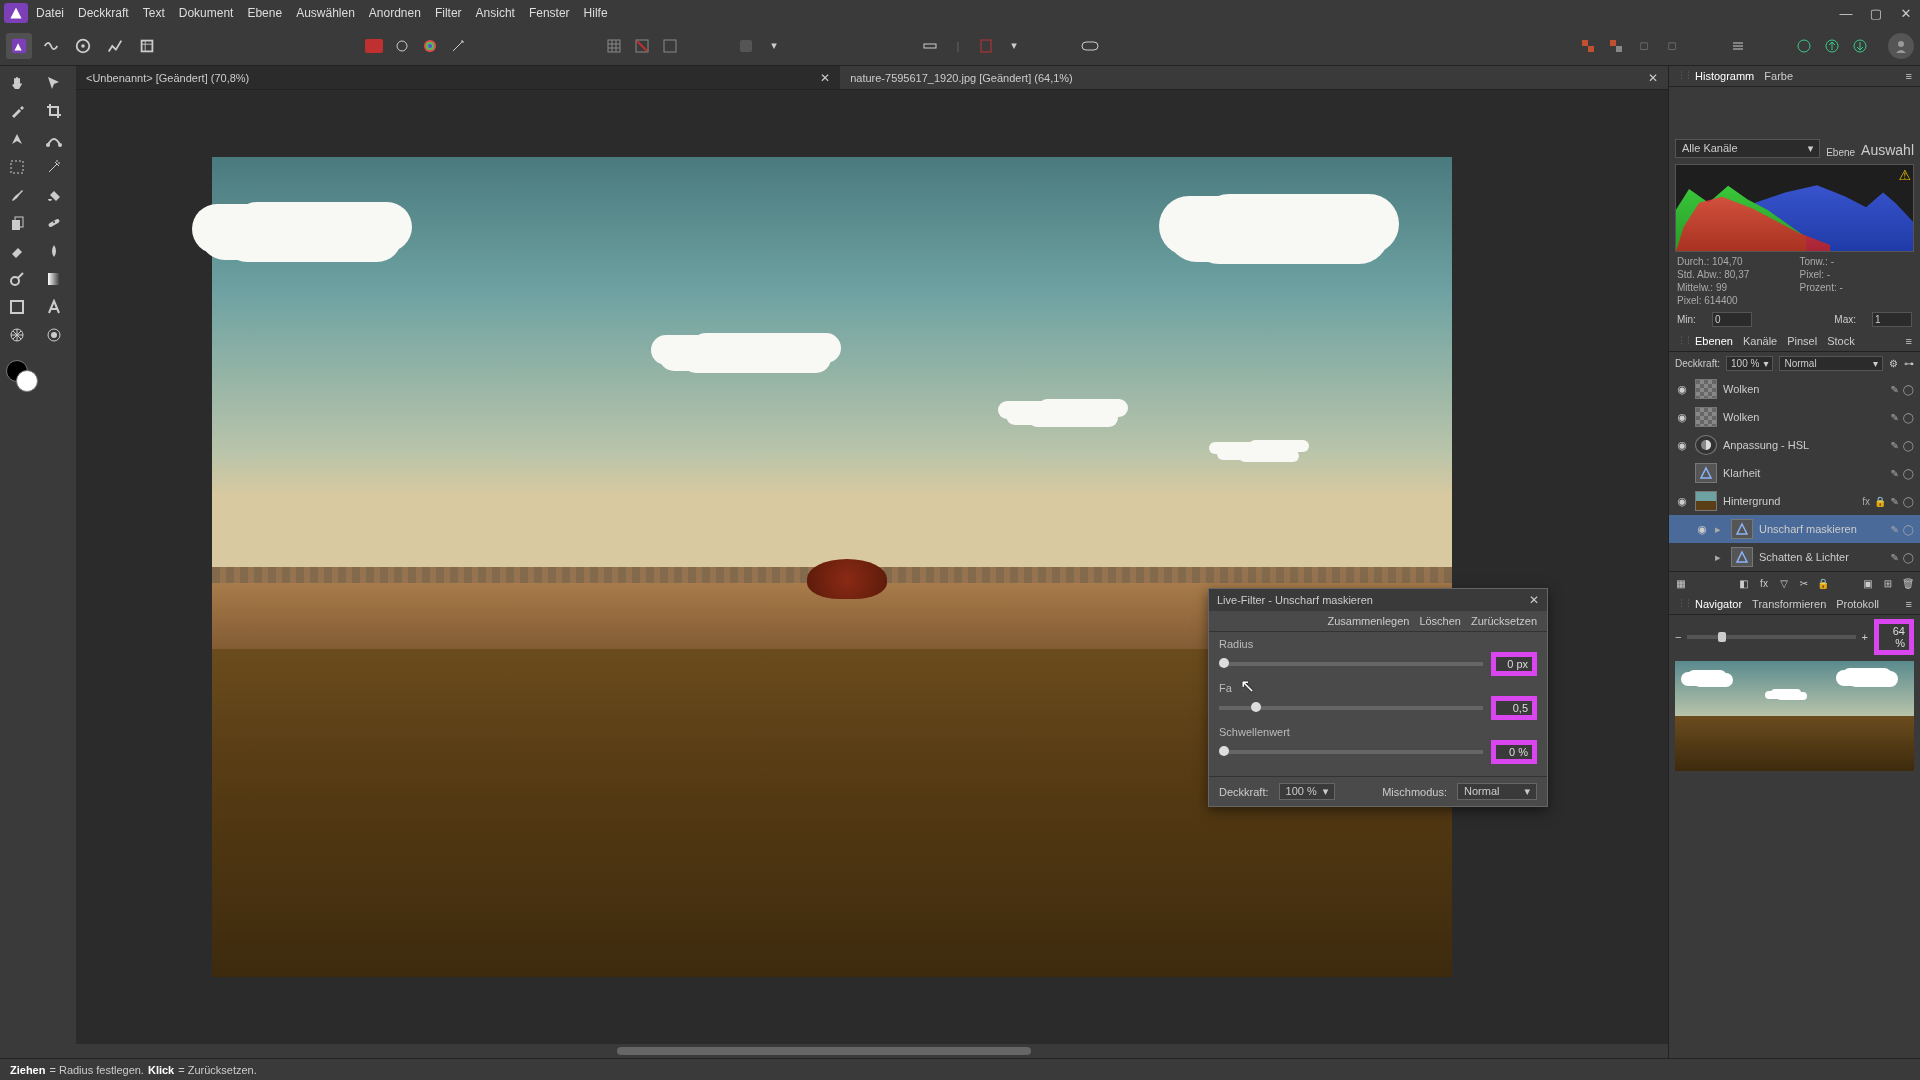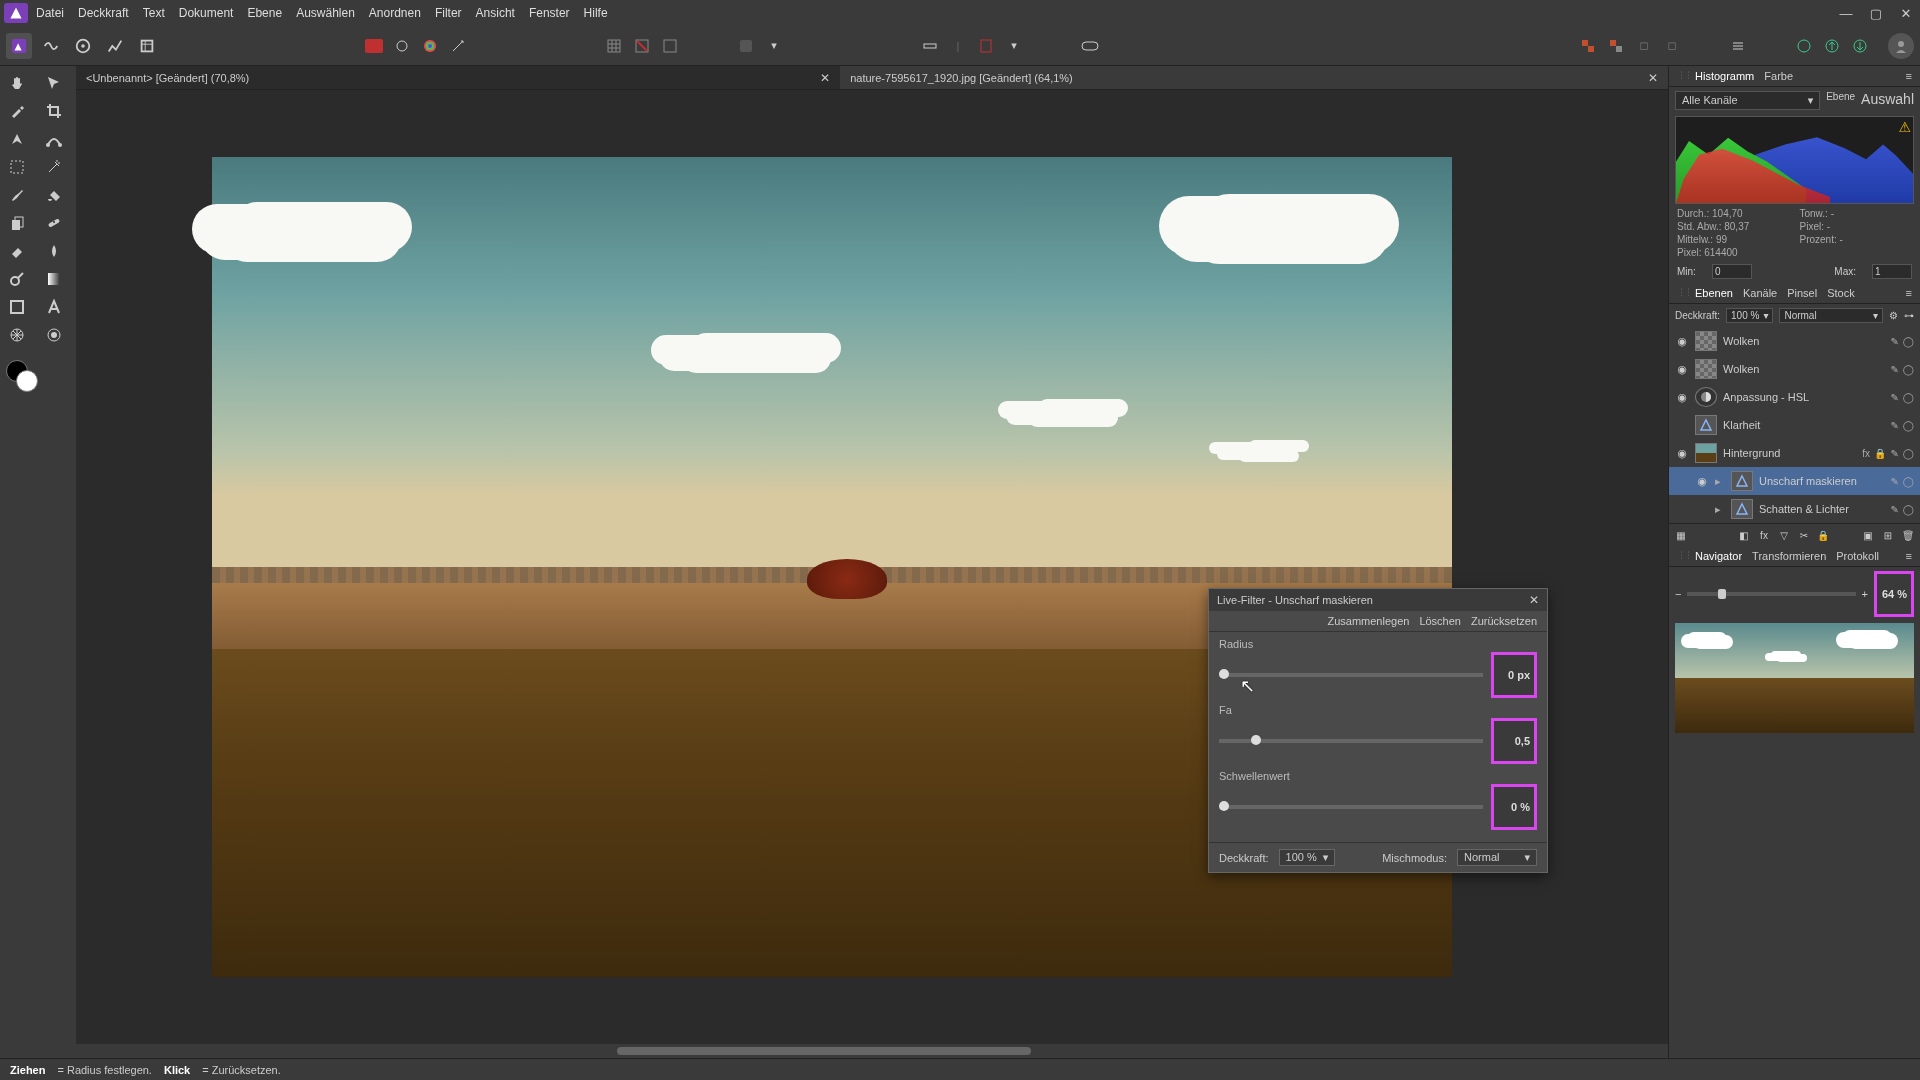--- a/index.html
+++ b/index.html
@@ -56,21 +56,21 @@
 
 
 .right { width: 252px; background: #3a3a3a; display: flex; flex-direction: column; border-left: 1px solid #222; }
 .panel-tabs { display: flex; gap: 10px; padding: 4px 8px; font-size: 11px; border-bottom: 1px solid #222; }
 .panel-tabs span { cursor: pointer; }
 .panel-tabs span.active { color: #fff; }
 .grip { width:8px;color:#666;text-align:center;font-size:9px;letter-spacing:-2px;}
 .rmenu { margin-left:auto; cursor:pointer; }
 
 
-.histo-row { display:flex; align-items:flex-start; gap:6px; padding:4px 6px; }
+.histo-row { display:flex; align-items:flex-end; gap:6px; padding:4px 6px;margin-top:48px; }
 .histo-select { flex:1; background:#2b2b2b; border:1px solid #555; padding:2px 6px; font-size:11px; color:#ccc; display:flex; justify-content:space-between; cursor:pointer;}
 .histo-canvas { height: 88px; margin: 2px 6px; background:#1e1e1e; position:relative; border:1px solid #555; overflow:hidden;}
 .warn { position:absolute; top:2px; right:2px; color:#f2c200; font-size:14px; }
 .hist-g { position:absolute; bottom:0; left:0; width:55%; height:80%; background:linear-gradient(0deg,#2a9a2a,#3aca3a); clip-path: polygon(0 100%,0 40%,10% 10%,25% 30%,40% 5%,55% 25%,70% 40%,85% 60%,100% 80%,100% 100%);}
 .hist-r { position:absolute; bottom:0; left:0; width:65%; height:70%; background:linear-gradient(0deg,#c02020,#f04040); clip-path: polygon(0 100%,5% 60%,15% 20%,30% 10%,50% 30%,65% 50%,80% 70%,100% 90%,100% 100%); opacity:0.85;}
 .hist-b { position:absolute; bottom:0; left:10%; width:90%; height:85%; background:linear-gradient(0deg,#2040c0,#4060f0); clip-path: polygon(0 100%,0 70%,10% 55%,25% 35%,40% 20%,55% 10%,68% 25%,78% 40%,86% 20%,92% 35%,100% 60%,100% 100%); opacity:0.85;}
 .stats { display:grid; grid-template-columns: 1fr 1fr; gap:2px 10px; padding:2px 8px; font-size:10px; color:#aaa;}
 .minmax { display:flex; gap:16px; padding:4px 8px; align-items:center; font-size:10px;}
 .minmax input { width:40px; background:#2b2b2b; border:1px solid #555; color:#ccc; font-size:10px; padding:1px 2px;}
 
@@ -97,36 +97,36 @@
 .nav-slider-row { display:flex; align-items:center; gap:6px; }
 .nav-slider { flex:1; height:4px; background:#555; position:relative;}
 .nav-slider .thumb { position:absolute; top:-3px; left:18%; width:8px; height:10px; background:#ccc; border-radius:2px;}
 .nav-preview { margin-top:6px; height:110px; background:#1e1e1e; position:relative; overflow:hidden;}
 .nav-preview .mini { position:absolute; inset:0; }
 .nav-preview .mini .sky { height:50%; background: linear-gradient(180deg,#5a8a8e,#b8c4aa);} 
 .nav-preview .mini .ground { top:50%; background:linear-gradient(180deg,#6b4c1e,#3d2a0d);} 
 .mc { position:absolute; background:#fff; border-radius:20px; box-shadow: 6px 3px 0 #fff,-6px 2px 0 #fff;}
 
 
-.status { height: 22px; background: #3a3a3a; border-top: 1px solid #222; display: flex; align-items: center; padding: 0 10px; font-size: 11px; color:#ccc; gap:12px;}
+.status { height: 22px; background: #3a3a3a; border-top: 1px solid #222; display: flex; align-items: center; padding: 0 10px; font-size: 11px; color:#ccc; gap:4px;}
 .status b{color:#fff;}
 
 
 .dialog { position:absolute; top:588px; left:1208px; width:340px; background:#4a4a4a; border:1px solid #666; box-shadow:0 4px 12px rgba(0,0,0,0.5); font-size:11px; }
 .dlg-title { background:#3a3a3a; padding:4px 8px; display:flex; align-items:center; }
 .dlg-title .dclose { margin-left:auto; cursor:pointer; font-size:12px;}
 .dlg-actions { display:flex; justify-content:flex-end; gap:10px; padding:4px 10px; border-bottom:1px solid #333;}
 .dlg-actions span { cursor:pointer; }
 .dlg-body { padding:6px 10px; }
 .fld { margin-bottom:6px; }
 .fld-label { color:#bbb; margin-bottom:2px; }
 .fld-row { display:flex; align-items:center; gap:8px; }
 .slider { flex:1; height:4px; background:#666; position:relative; }
 .slider .sthumb { position:absolute; top:-4px; width:10px; height:10px; background:#ddd; border-radius:50%; }
-.fld-val { width:46px; text-align:right; background:#3a3a3a; border:3px solid #d946ef; padding:14px 4px; color:#ddd;font-weight:bold;}
+.fld-val { width:46px; text-align:right; background:#3a3a3a; border:5px solid #d946ef; padding:1px 4px; color:#ddd;}
 .dlg-foot { display:flex; gap:10px; padding:6px 10px; border-top:1px solid #333; align-items:center;}
 .dlg-foot .sel { background:#3a3a3a; border:1px solid #666; padding:1px 6px; display:flex; gap:6px; cursor:pointer;}
 
 
 .cursor { position:absolute; top:675px; left:1240px; font-size:18px; color:#fff; pointer-events:none; text-shadow:0 0 2px #000;}
 
 
 svg { display:block; }
 </style>
 </head>

